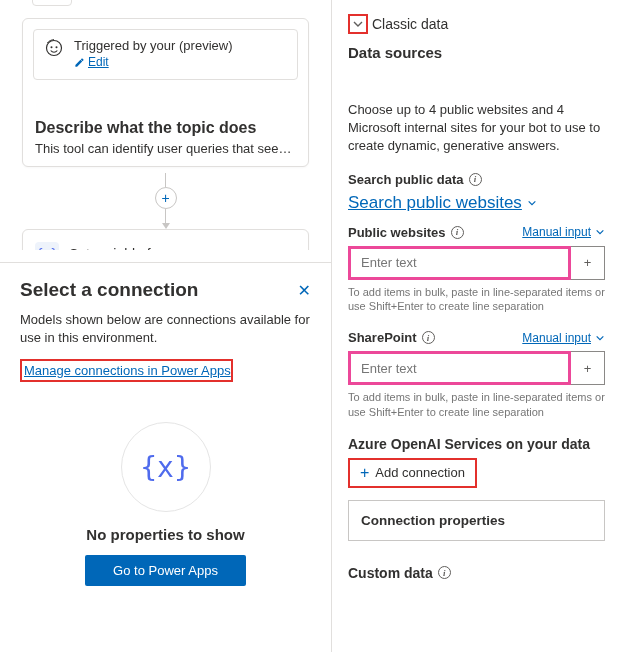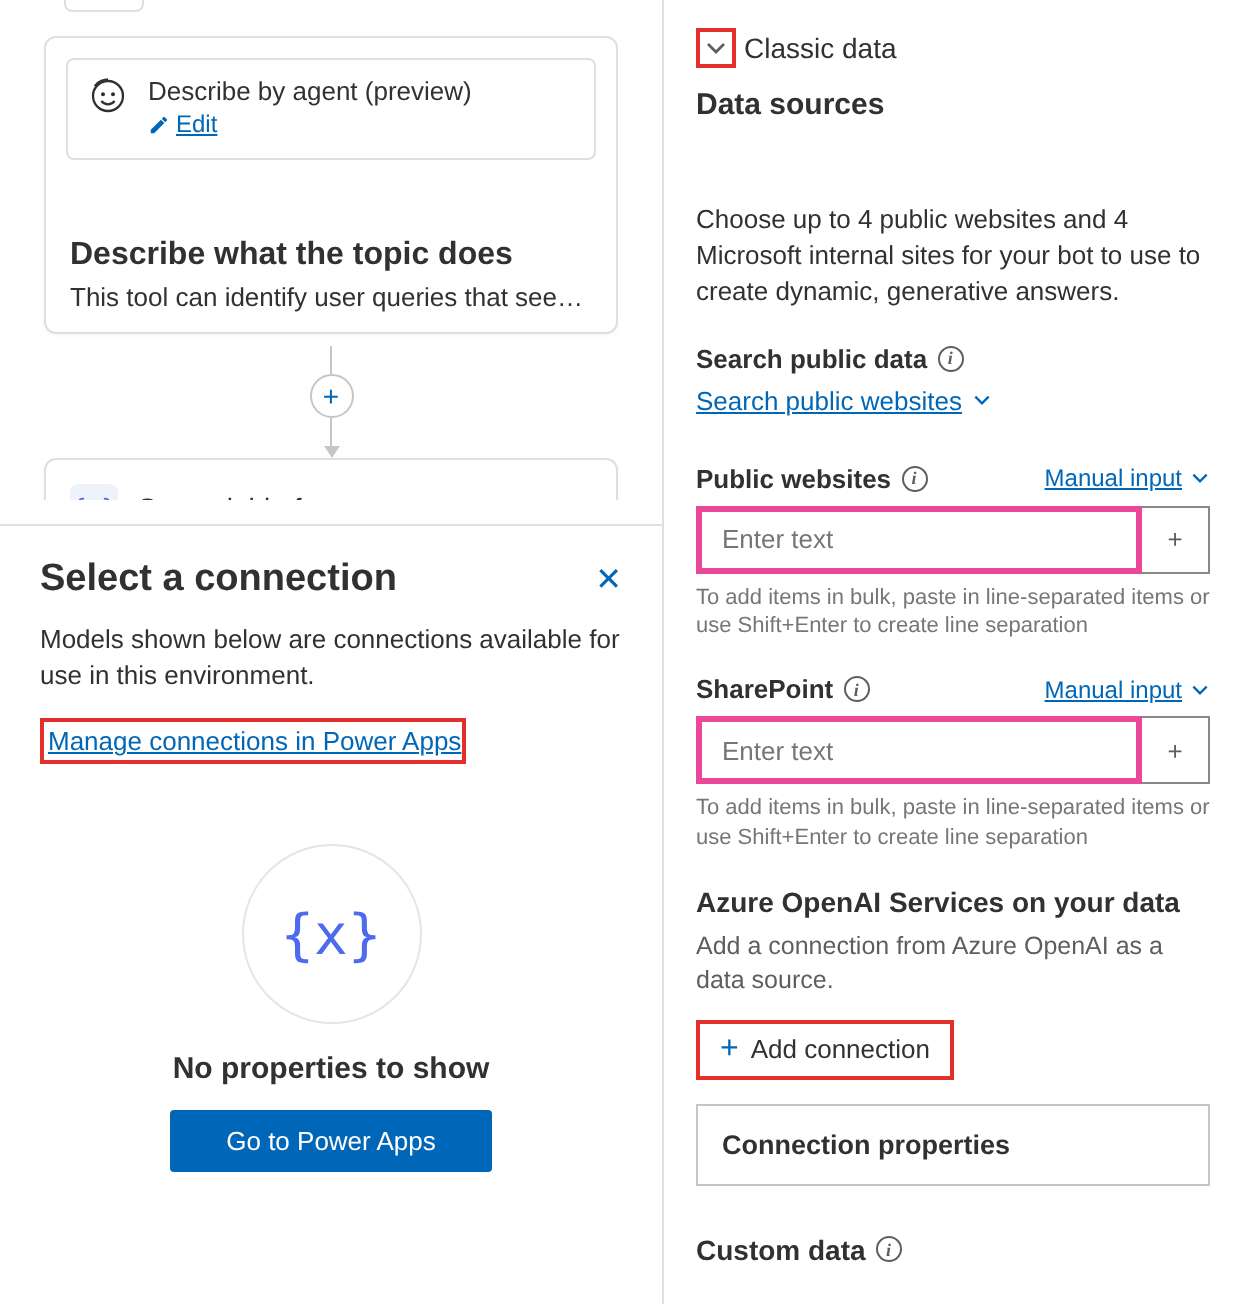--- a/index.html
+++ b/index.html
@@ -123,21 +123,21 @@
     }
     .classic-title { font-size:14px; }
     .ds-head { font-size:15px; font-weight:600; margin-bottom:4px;}
     .ds-desc { font-size:13px; color:#323130; line-height:1.4; margin-bottom:16px;margin-top:40px;}
     .field-label { font-size:13px; font-weight:600; display:flex; align-items:center; gap:5px; margin-bottom:6px;}
     .info-circle {
       display:inline-flex; width:13px; height:13px; border:1px solid #605e5c;
       border-radius:50%; align-items:center; justify-content:center;
       font-size:9px; color:#605e5c; font-style: italic; font-family: Georgia, serif;
     }
-    .link-action { color:#0067b8; font-size:13px; display:inline-flex; align-items:center; gap:5px; margin-bottom:24px;}
+    .link-action { color:#0067b8; font-size:17px; display:inline-flex; align-items:center; gap:5px; margin-bottom:12px;}
     .row-split { display:flex; justify-content:space-between; align-items:center; margin-bottom:6px;}
     .manual { color:#0067b8; font-size:12px; display:inline-flex; align-items:center; gap:4px;}
     .input-row { display:flex; gap:0; }
     .text-input {
       flex:1; height:34px; border:3px solid #ec4899; padding:0 10px;
       font-size:13px; color:#b91c1c;
     }
     .text-input::placeholder { color:#767676;}
     .add-box {
       width:34px; height:34px; border:1px solid #8a8886; border-left:none;
@@ -177,21 +177,21 @@
         <span class="icon">
           <svg viewBox="0 0 24 24" width="20" height="20">
               <circle cx="12" cy="12" r="9" fill="none" stroke="#323130" stroke-width="1.4"></circle>
               <circle cx="9" cy="11" r="1.2" fill="#323130"></circle>
               <circle cx="15" cy="11" r="1.2" fill="#323130"></circle>
               <path d="M8 15c1 1.2 2.4 2 4 2s3-.8 4-2" fill="none" stroke="#323130" stroke-width="1.3"></path>
               <path d="M4 6c2-3 6-4 8-4" fill="none" stroke="#323130" stroke-width="1.2"></path>
             </svg>
         </span>
         <div>
-          <div class="card-inner-title">Describe by agent (preview)</div>
+          <div class="card-inner-title">Triggered by your (preview)</div>
           <a href="#" class="edit-link">
             <svg width="11" height="11" viewBox="0 0 16 16">
                 <path fill="#0067b8" d="M2 11.5V14h2.5l7.4-7.4-2.5-2.5L2 11.5zM13.7 4.8c.3-.3.3-.7 0-1l-1.5-1.5c-.3-.3-.7-.3-1 0l-1.2 1.2 2.5 2.5 1.2-1.2z"></path>
               </svg>
             <span>Edit</span>
           </a>
         </div>
       </div>
       <div class="card-section">
         <div class="label">Describe what the topic does</div>
@@ -285,21 +285,20 @@
         </svg>
     </a>
   </div>
   <div class="input-row">
     <input class="text-input" placeholder="Enter text" style="">
     <div class="add-box">+</div>
   </div>
   <div class="help-text">To add items in bulk, paste in line-separated items or use Shift+Enter to create line separation</div>
 
   <div class="azure-head">Azure OpenAI Services on your data</div>
-  <div class="azure-desc">Add a connection from Azure OpenAI as a data source.</div>
   <button class="add-conn-btn">
     <span class="plus">+</span>
     <span>Add connection</span>
   </button>
 
   <div class="conn-props">Connection properties</div>
 
   <div class="custom-head">
     <span>Custom data</span>
     <span class="info-circle">i</span>

